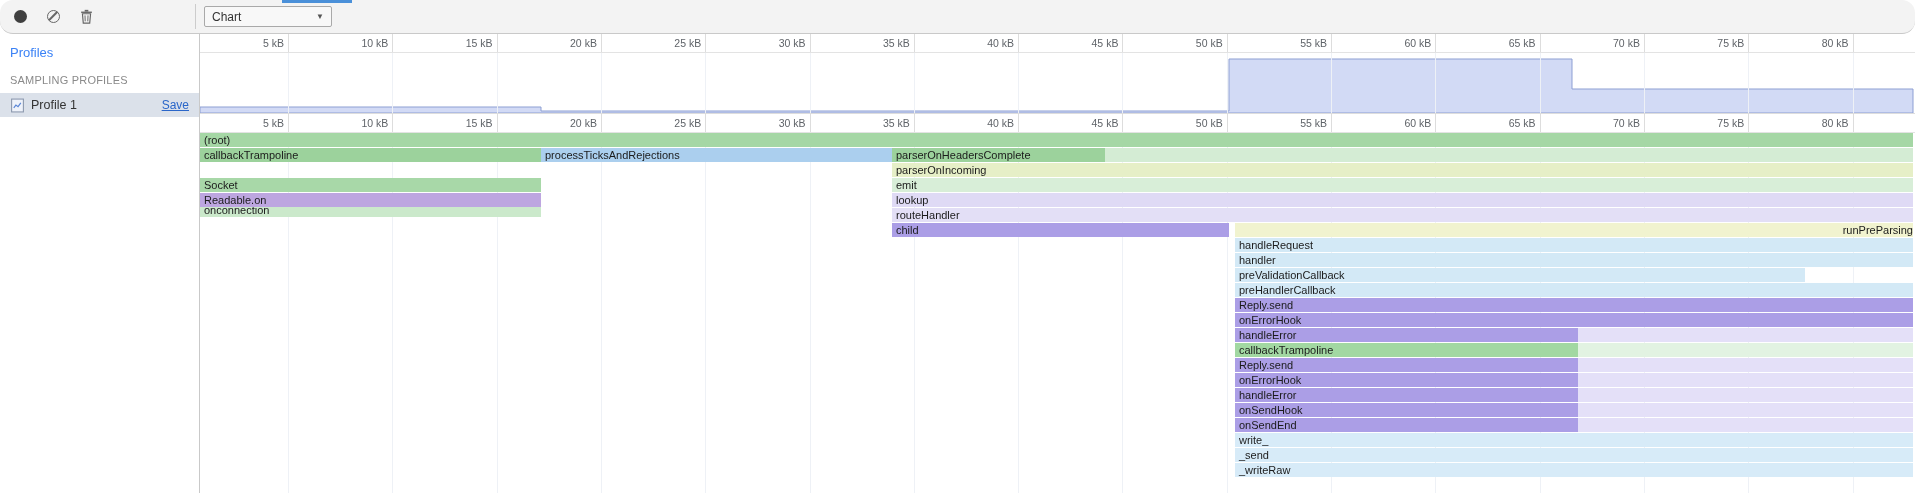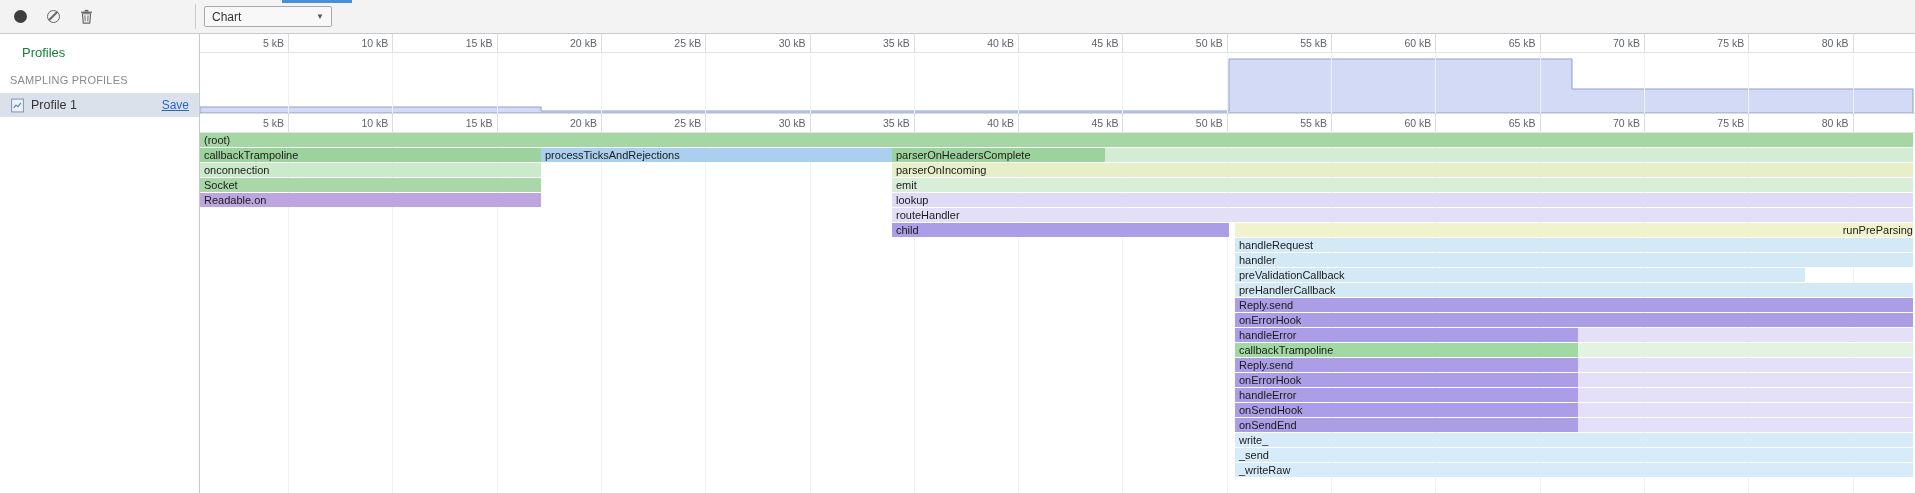--- a/index.html
+++ b/index.html
@@ -5,41 +5,41 @@
   html,body{margin:0;padding:0;}
   body{
     width:1915px;height:493px;position:relative;overflow:hidden;
     background:#fff;font-family:"Liberation Sans",sans-serif;
     -webkit-font-smoothing:antialiased;
   }
   
   .toolbar{
     position:absolute;top:0;left:0;right:0;height:33px;
     background:#f3f3f3;border-bottom:1px solid #c9c9c9;
-    display:flex;align-items:center;z-index:5;
+    display:flex;align-items:center;z-index:5;border-radius:13px;
   }
   .tool-btn{width:26px;height:26px;display:flex;align-items:center;justify-content:center;
     margin-left:7px;border-radius:2px;cursor:pointer;}
   .record-dot{width:13px;height:13px;border-radius:50%;background:#3f3f3f;}
   .clear-glyph{position:relative;width:13px;height:13px;border:1.5px solid #676767;border-radius:50%;box-sizing:border-box;}
   .clear-glyph::after{content:"";position:absolute;left:-1px;top:4.2px;width:12px;height:1.5px;background:#676767;transform:rotate(-45deg);}
   .separator{width:1px;height:25px;background:#cccccc;margin-left:96px;}
   .select{
     height:21px;width:128px;margin-left:8px;background:#f8f8f8;
     border:1px solid #a9a9a9;border-radius:2px;display:flex;align-items:center;
     justify-content:space-between;font-size:12px;color:#333;padding:0 7px;cursor:pointer;box-sizing:border-box;
   }
   .select .arrow{font-size:8px;color:#555;}
   .tab-indicator{position:absolute;top:0;left:282px;width:70px;height:3px;background:#4a90d9;}
   
   .sidebar{
     position:absolute;top:34px;left:0;width:199px;bottom:0;
     background:#ffffff;border-right:1px solid #c9c9c9;z-index:4;
   }
-  .sidebar-title{padding:11px 22px 8px;font-size:13px;color:#15803d;}
+  .sidebar-title{padding:11px 10px 8px;font-size:13px;color:#3b82f6;}
   .sidebar-section{padding:6px 10px 7px;font-size:11px;color:#8a8a8a;letter-spacing:.2px;}
   .profile-item{
     height:24px;display:flex;align-items:center;gap:6px;
     background:#dbe1ea;padding:0 10px;font-size:12.5px;color:#333;cursor:pointer;
   }
   .profile-icon{width:15px;height:15px;flex:0 0 auto;}
   .save-link{margin-left:auto;color:#2a66c9;text-decoration:underline;font-size:12px;cursor:pointer;}
   
   .chart{position:absolute;top:34px;left:200px;width:1715px;bottom:0;background:#fff;}
   .ruler{position:relative;height:18px;border-bottom:1px solid #e3e3e3;overflow:hidden;background:#fff;}
@@ -209,21 +209,21 @@
   <div class="row">
         <div class="bar" style="left: 0px; width: 1713px; background: rgb(165, 215, 165);"><span>(root)</span></div>
       </div>
       <div class="row">
         <div class="bar" style="left: 0px; width: 341px; background: rgb(156, 210, 156);"><span>callbackTrampoline</span></div>
         <div class="bar" style="left: 341px; width: 351px; background: rgb(171, 207, 238);"><span>processTicksAndRejections</span></div>
         <div class="bar" style="left: 692px; width: 213px; background: rgb(156, 210, 156);"><span>parserOnHeadersComplete</span></div>
         <div class="bar" style="left: 905px; width: 808px; background: rgb(212, 236, 212);"></div>
       </div>
       <div class="row">
-        <div class="bar" style="left: 0px; width: 341px; background: rgb(203, 233, 203);"><span>onconnection</span></div>
+        <div class="bar" style="left: 0px; width: 341px; background: rgb(203, 233, 203); margin-top: 40px;"><span>onconnection</span></div>
         <div class="bar" style="left: 692px; width: 1021px; background: rgb(230, 239, 199);"><span>parserOnIncoming</span></div>
       </div>
       <div class="row">
         <div class="bar" style="left: 0px; width: 341px; background: rgb(168, 216, 168);"><span>Socket</span></div>
         <div class="bar" style="left: 692px; width: 1021px; background: rgb(216, 238, 216);"><span>emit</span></div>
       </div>
       <div class="row">
         <div class="bar" style="left: 0px; width: 341px; background: rgb(189, 166, 224);"><span>Readable.on</span></div>
         <div class="bar" style="left: 692px; width: 1021px; background: rgb(223, 218, 245);"><span>lookup</span></div>
       </div>

